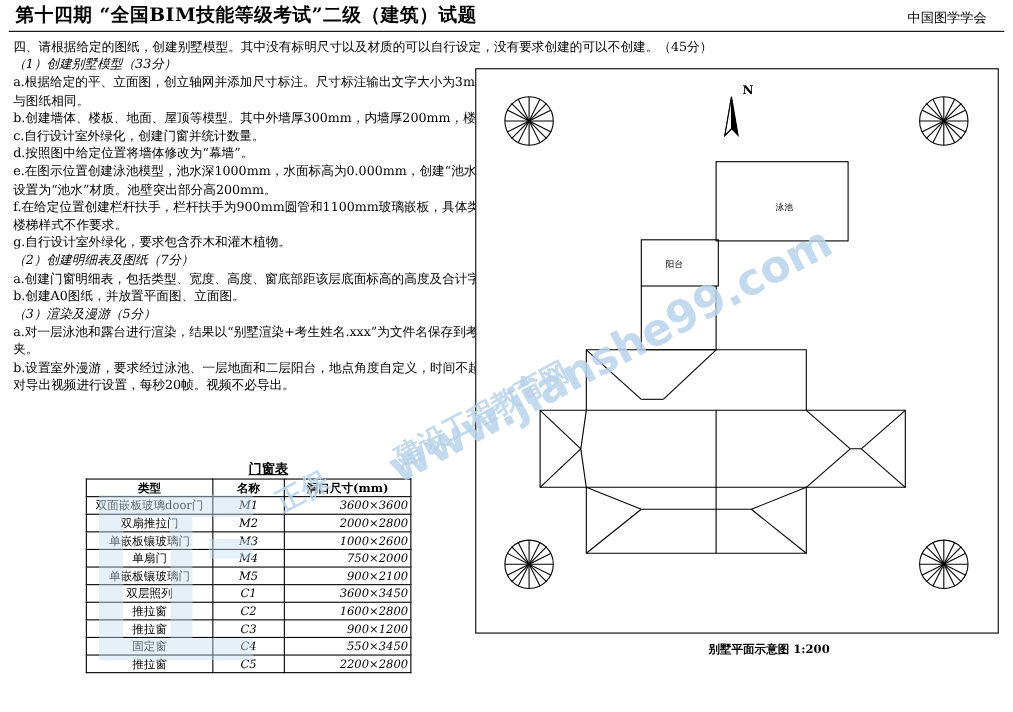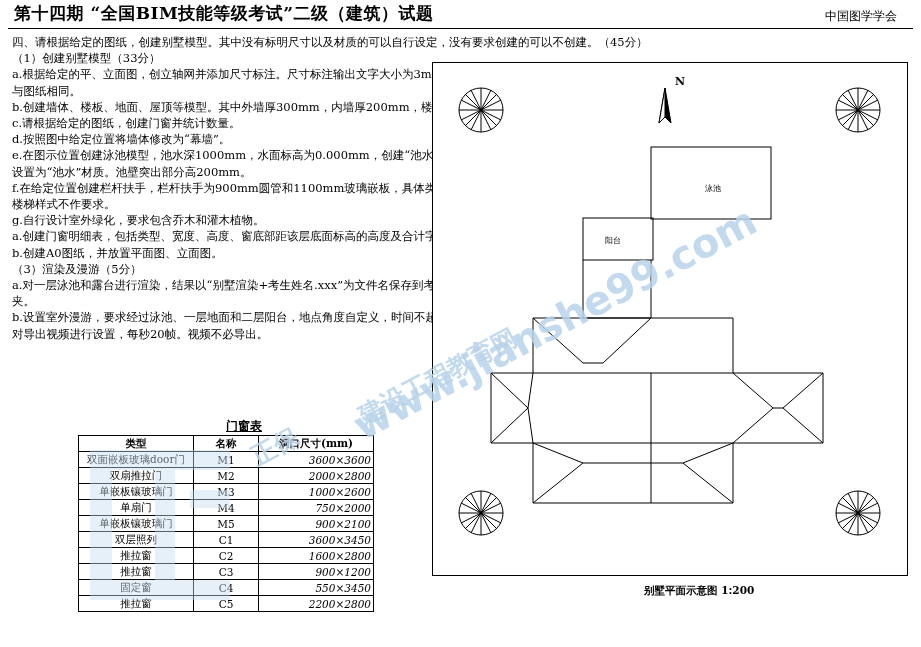--- a/index.html
+++ b/index.html
@@ -35,21 +35,21 @@
   }
 
   
   .left-col{
     position:absolute;left:12px;top:34px;width:420px;
     font-size:11.5px;
     line-height:16.2px;
     font-family:"DejaVu Serif","Liberation Serif",serif;
   }
   .left-col p{margin:0;padding:0;white-space:nowrap;}
-  .sec{margin-top:1px;}
+  .sec{margin-top:1px;font-style:italic;}
 
   
   .table-title{
     position:absolute;left:190px;top:418px;
     font-size:12px;font-weight:bold;
     font-family:"DejaVu Serif","Liberation Serif",serif;
     text-decoration:underline;
     margin-left:36px;
   }
   table.door{
@@ -60,21 +60,21 @@
   }
   table.door td,table.door th{
     border:1px solid #000;
     text-align:center;
     height:15px;
     padding:0 2px;
     font-weight:normal;
   }
   table.door th{font-weight:bold;font-size:10.5px;}
   table.door td.c1{width:110px;}
-  table.door td.c2{width:60px;}
+  table.door td.c2{width:60px;font-style:italic;}
   table.door td.c3{width:110px;font-style:italic;text-align:right;}
   table.door th.c1{width:110px;}
   table.door th.c2{width:60px;}
   table.door th.c3{width:110px;}
 
   
   .draw-frame{
     position:absolute;left:432px;top:62px;width:474px;height:512px;
     border:1px solid #000;
     background:#fff;
@@ -118,27 +118,28 @@
     <div class="header-org">中国图学学会</div>
     <div class="header-rule"></div>
   </div>
 
   <div class="left-col">
     <p>四、请根据给定的图纸，创建别墅模型。其中没有标明尺寸以及材质的可以自行设定，没有要求创建的可以不创建。（45分）</p>
     <p class="sec">（1）创建别墅模型（33分）</p>
     <p>a.根据给定的平、立面图，创立轴网并添加尺寸标注。尺寸标注输出文字大小为3mm，轴头显示</p>
     <p>与图纸相同。</p>
     <p>b.创建墙体、楼板、地面、屋顶等模型。其中外墙厚300mm，内墙厚200mm，楼板厚150mm。</p>
-    <p>c.请根据给定的图纸，创建门窗并统计数量。</p>
+    <p>c.自行设计室外绿化，创建门窗并统计数量。</p>
     <p>d.按照图中给定位置将墙体修改为“幕墙”。</p>
     <p>e.在图示位置创建泳池模型，池水深1000mm，水面标高为0.000mm，创建“池水”材质并将池水</p>
     <p>设置为“池水”材质。池壁突出部分高200mm。</p>
     <p>f.在给定位置创建栏杆扶手，栏杆扶手为900mm圆管和1100mm玻璃嵌板，具体类型参考立面图。</p>
     <p>楼梯样式不作要求。</p>
     <p>g.自行设计室外绿化，要求包含乔木和灌木植物。</p>
+    <p class="sec">（2）创建明细表及图纸（7分）</p>
     <p>a.创建门窗明细表，包括类型、宽度、高度、窗底部距该层底面标高的高度及合计字段。</p>
     <p>b.创建A0图纸，并放置平面图、立面图。</p>
     <p class="sec">（3）渲染及漫游（5分）</p>
     <p>a.对一层泳池和露台进行渲染，结果以“别墅渲染+考生姓名.xxx”为文件名保存到考生文件</p>
     <p>夹。</p>
     <p>b.设置室外漫游，要求经过泳池、一层地面和二层阳台，地点角度自定义，时间不超过15秒。</p>
     <p>对导出视频进行设置，每秒20帧。视频不必导出。</p>
   </div>
 
   <div class="table-title">门窗表</div>

